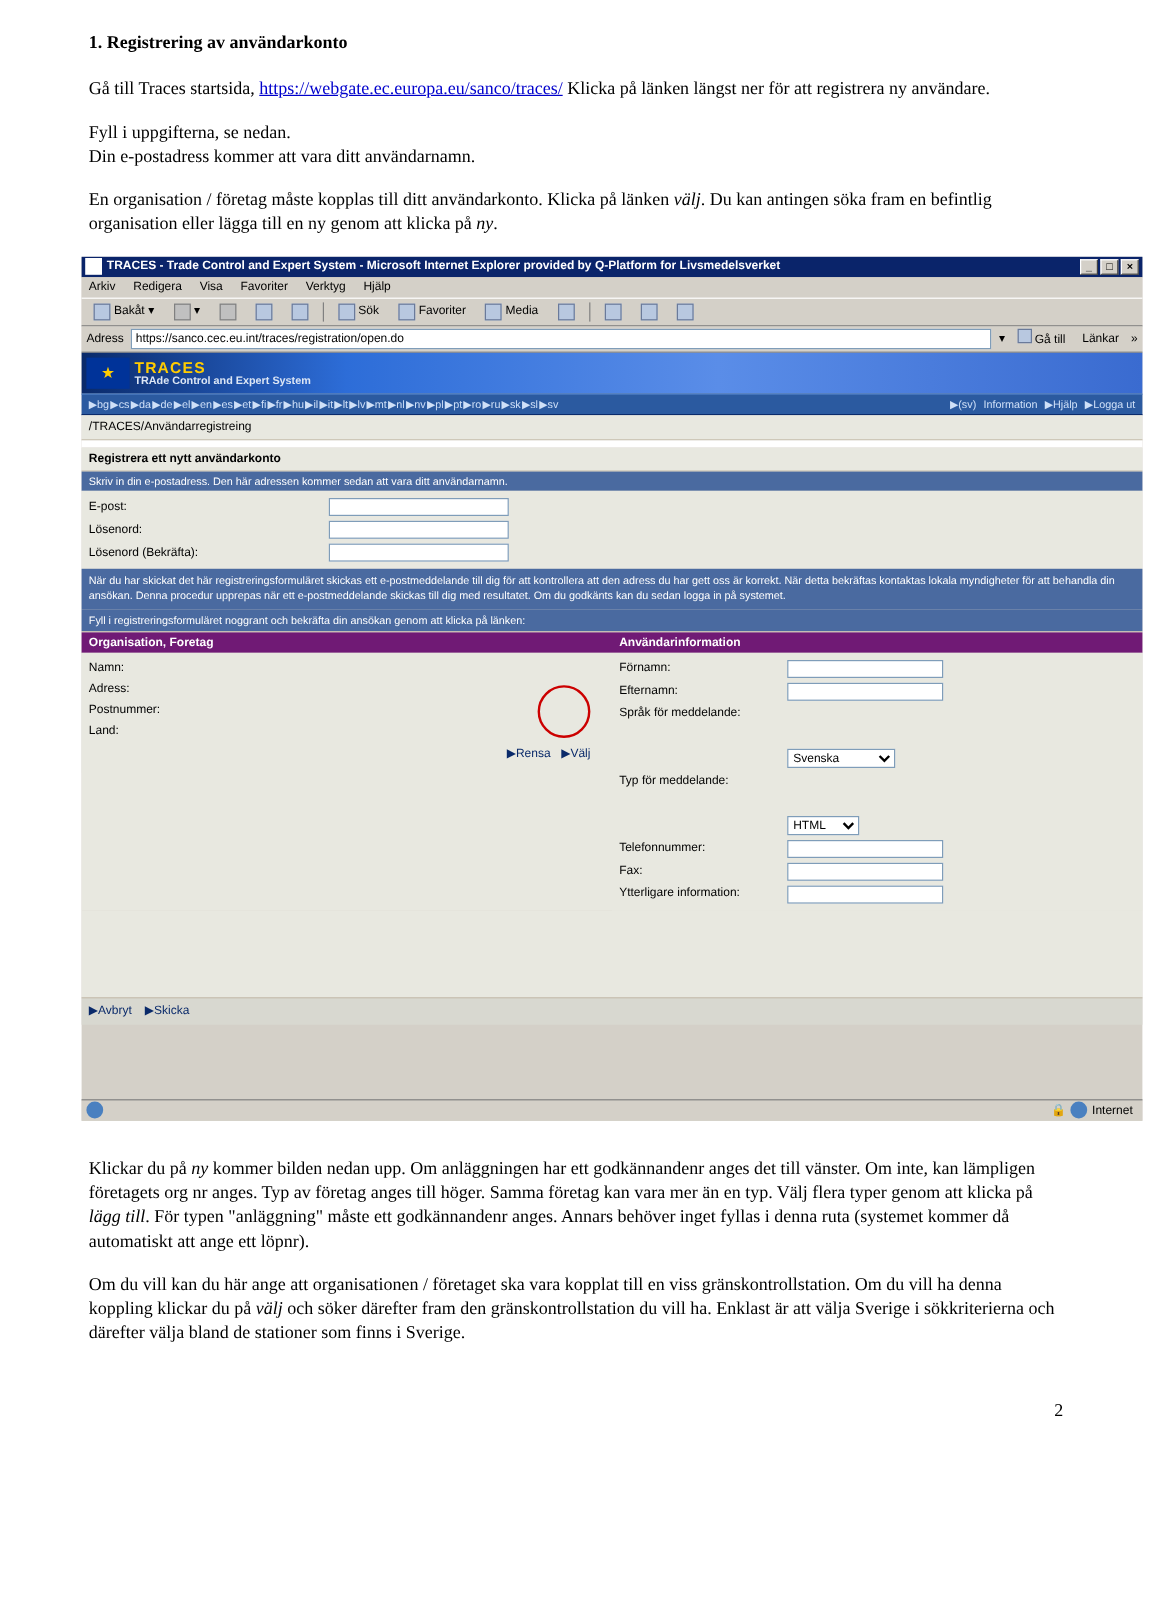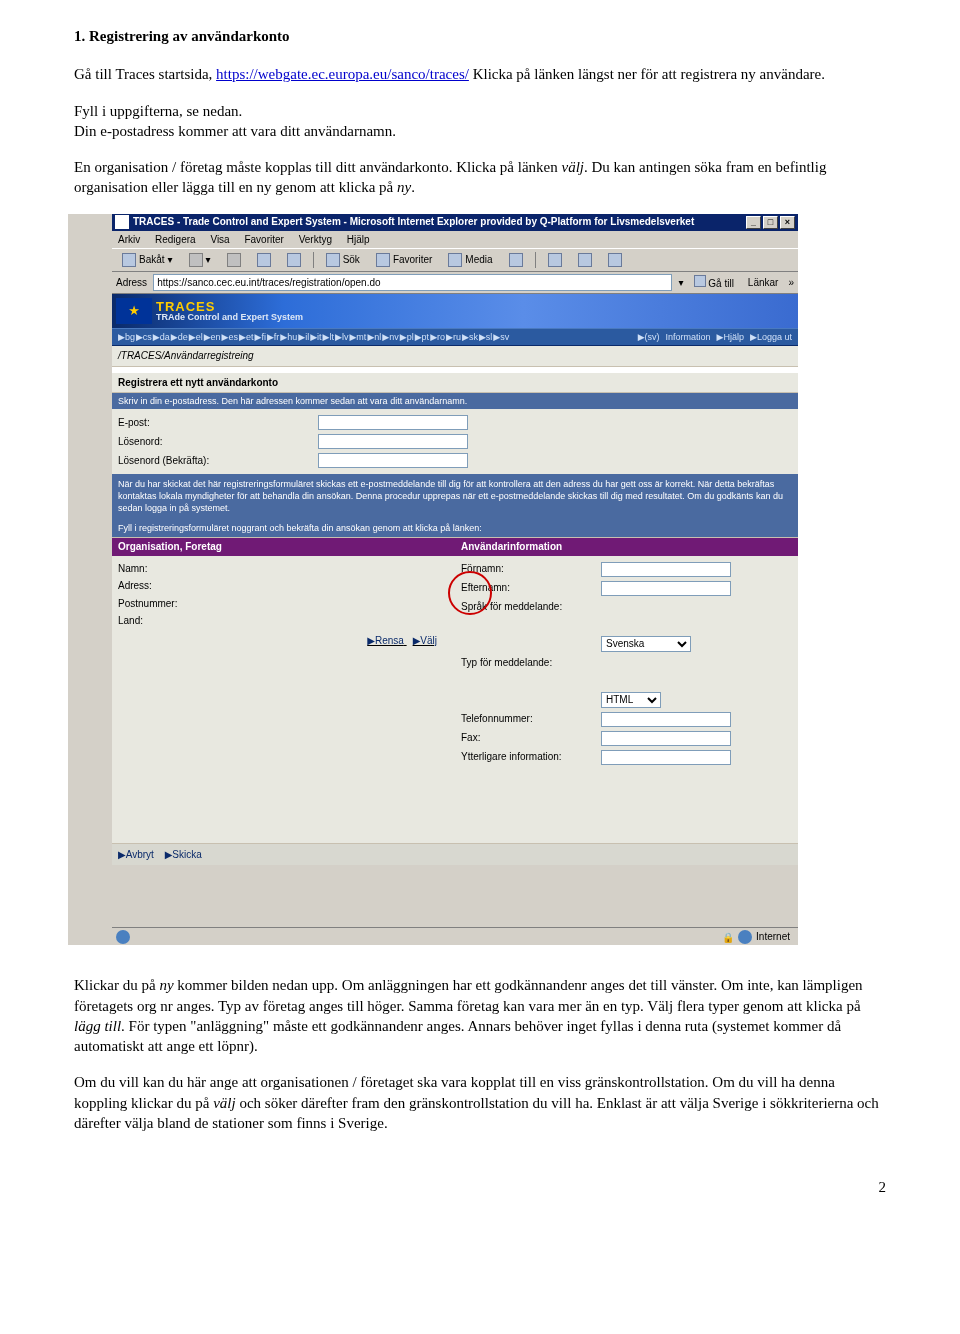--- a/index.html
+++ b/index.html
@@ -19,23 +19,22 @@
   .page-num { text-align: right; margin-top: 44px; font-size: 15px; }
 
   
   .shot {
     font-family: Tahoma, Arial, sans-serif;
     font-size: 10px;
     color: #000;
     background: #d4d0c8;
     border: 0;
     margin: 10px 0 30px -6px;
-    width: 730px;
+    width: 884px;
     position: relative;
-    padding-left: 44px;
   }
   .ie-title {
     background: linear-gradient(#0a246a,#0a246a);
     color: #fff;
     display: flex;
     align-items: center;
     height: 17px;
     padding: 0 3px;
     font-weight: bold;
   }
@@ -78,21 +77,21 @@
   .traces-logo .t1{color:#ffcc00;font-size:13px;letter-spacing:1px;}
   .traces-logo .t2{font-size:9px;color:#dce6f5;text-align:right;}
   .lang-bar{
     background:#2b5aa0;color:#cfe0f8;font-size:9px;padding:2px 6px;display:flex;gap:1px;
     border-top:1px solid #4a7ac0;border-bottom:1px solid #0a2a6a;
   }
   .lang-bar span{white-space:nowrap;}
   .lang-bar .r{margin-left:auto;display:flex;gap:2px;}
   .lang-bar .r span{margin-left:4px;}
 
-  .bc {background:#e8e8e0;font-size:10px;padding:3px 6px;border-bottom:1px solid #c8c0b0;font-style:italic;}
+  .bc {background:#e8e8e0;font-size:10px;padding:3px 6px;border-bottom:1px solid #c8c0b0;}
 
   .panel-title{
     background:#e8e8e0;font-size:10px;font-weight:bold;padding:3px 6px;border-bottom:1px solid #c8c0b0;
   }
   .panel-sub{background:#4a6aa0;color:#fff;font-size:9px;padding:2px 6px;}
   .form-area{background:#e8e8e0;padding:4px 6px;}
   .form-row{display:flex;align-items:center;font-size:10px;padding:2px 0;}
   .form-row .fl{width:200px;}
   .form-row input[type=text],.form-row input[type=password]{
     width:150px;height:15px;border:1px solid #7f9db9;background:#fff;font-size:10px;
@@ -100,21 +99,21 @@
   .info-block{background:#4a6aa0;color:#fff;font-size:9px;padding:5px 6px;line-height:1.3;}
   .info-block2{background:#4a6aa0;color:#fff;font-size:9px;padding:3px 6px;}
   .twocol{display:flex;border-top:1px solid #c8c0b0;}
   .col{flex:1;background:#e8e8e0;}
   .col-title{background:#701a75;color:#fff;font-size:10px;font-weight:bold;padding:2px 6px;}
   .col-body{padding:4px 6px;background:#e8e8e0;font-size:10px;}
   .col-body .row2{display:flex;padding:2px 0;}
   .col-body .row2 .lab{width:140px;}
   .col-body .row2 input{width:130px;height:15px;border:1px solid #7f9db9;background:#fff;font-size:10px;}
   .col-body .row2 select{width:90px;height:16px;border:1px solid #7f9db9;background:#fff;font-size:10px;margin-top:36px;}
-  .rv{ text-align:right;padding:4px 12px 4px 0;font-size:10px;background:#e8e8e0;text-decoration:underline;}
+  .rv{ text-align:right;padding:4px 12px 4px 0;font-size:10px;background:#e8e8e0;}
   .rv span{color:#0a2a6a;margin-left:6px;}
   .blankfill{height:72px;background:#e8e8e0;}
   .bottom-actions{background:#d8d8d0;font-size:10px;padding:4px 6px;border-top:1px solid #c8c0b0;}
   .bottom-actions span{color:#0a2a6a;margin-right:8px;}
   .ie-status{
     background:#d4d0c8;border-top:1px solid #808080;display:flex;align-items:center;
     height:18px;font-size:10px;padding:0 4px;margin-top:62px;
   }
   .ie-status .globe{width:14px;height:14px;background:#4a80c0;border-radius:50%;margin:0 4px 0 0;display:inline-block;}
   .ie-status .lock{width:12px;height:12px;display:inline-block;margin-right:4px;}

